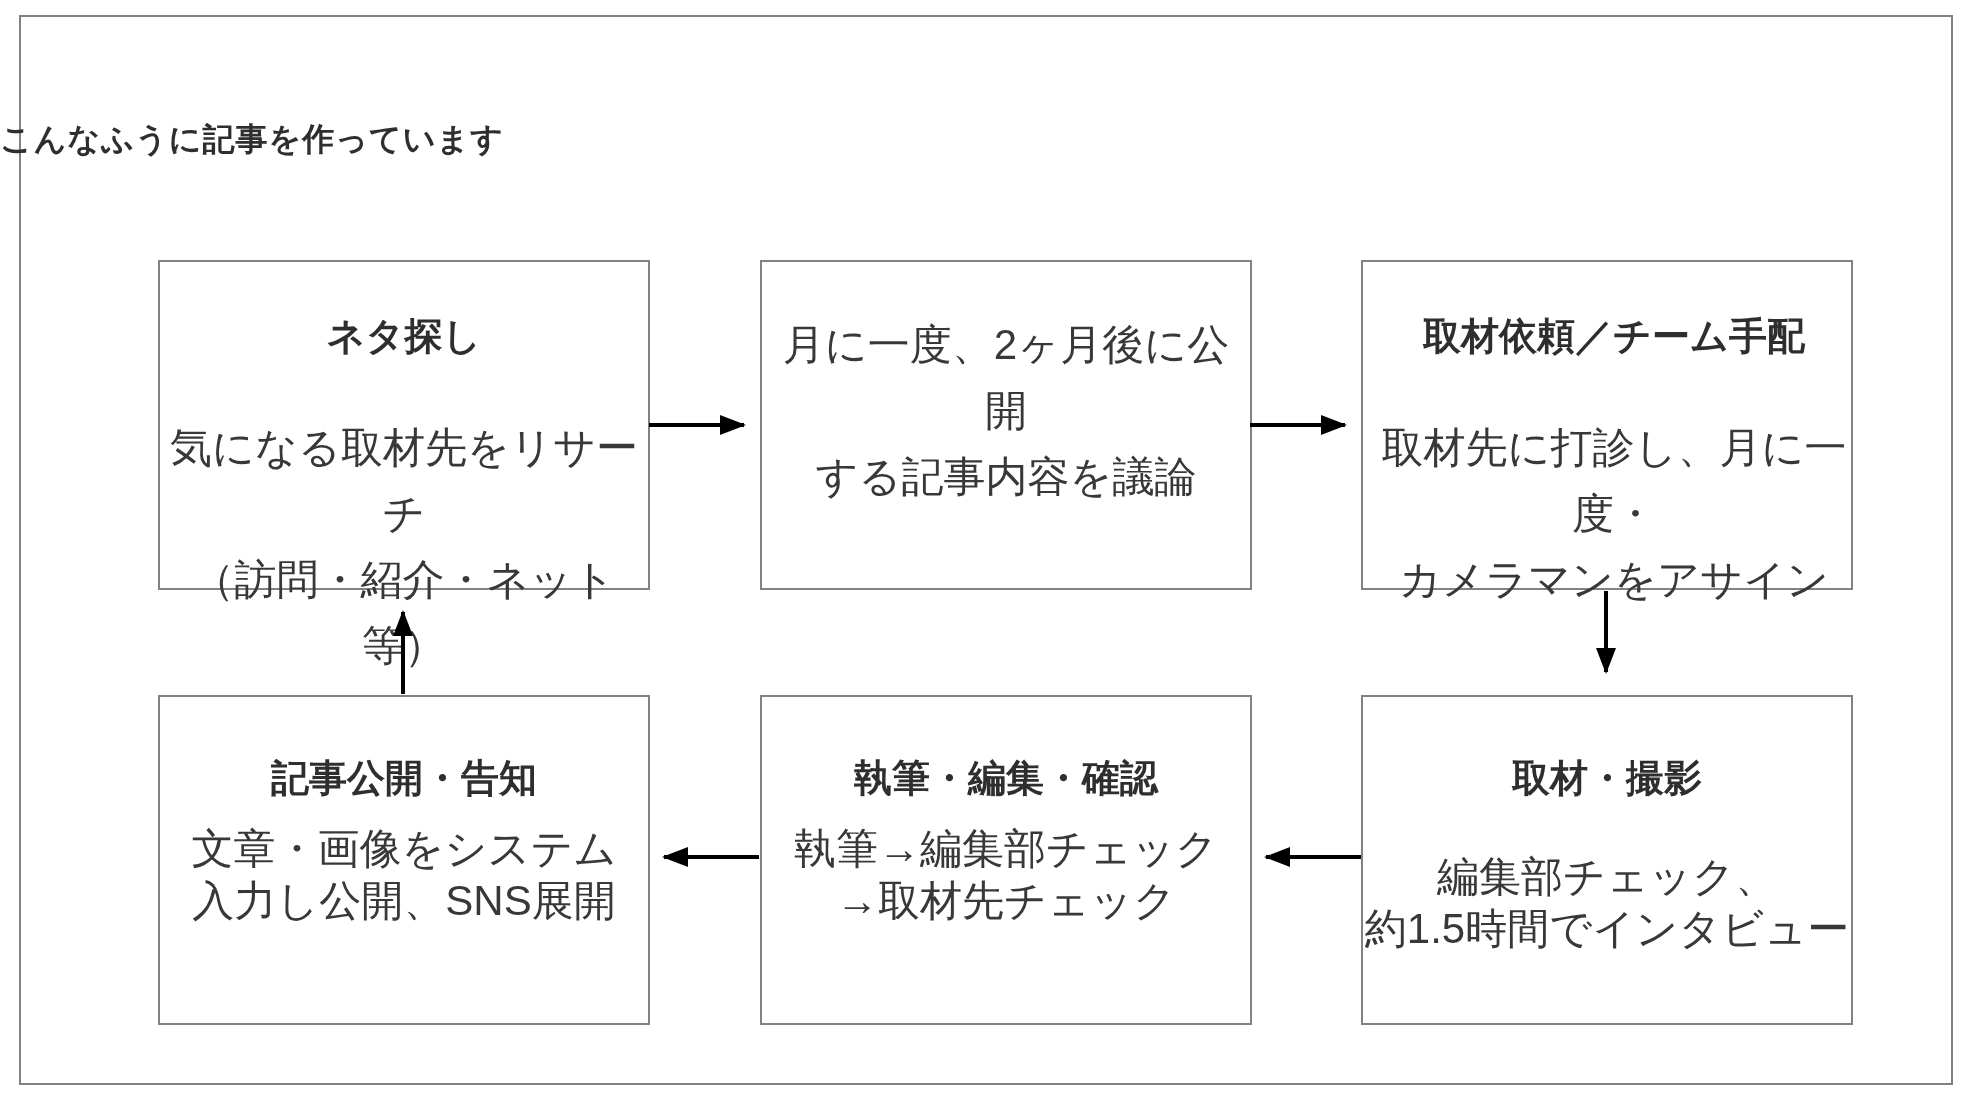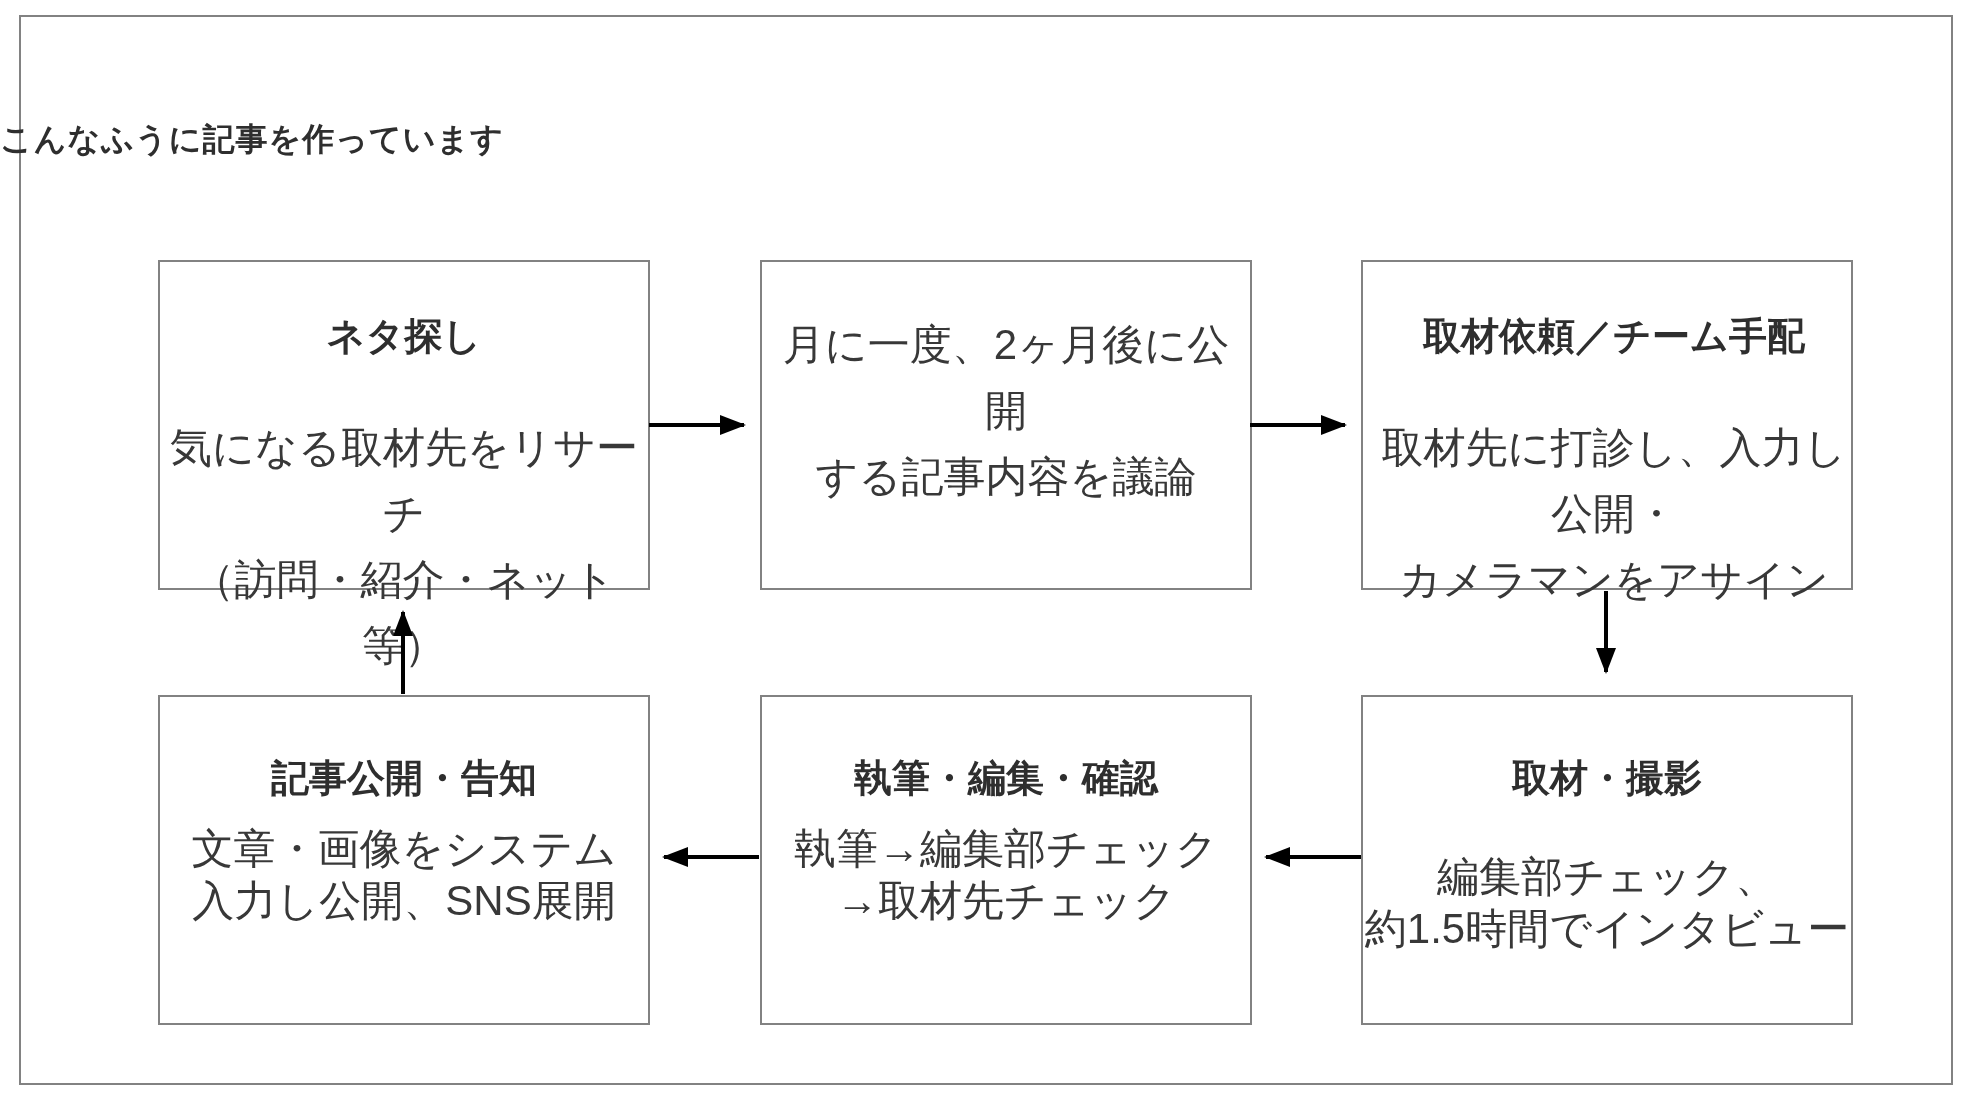--- a/index.html
+++ b/index.html
@@ -95,21 +95,21 @@
 （訪問・紹介・ネット等）</div>
   </div>
 
   <div class="step-box row-top pos-tm">
     <div class="box-body">月に一度、2ヶ月後に公開
 する記事内容を議論</div>
   </div>
 
   <div class="step-box row-top pos-tr">
     <div class="box-heading">取材依頼／チーム手配</div>
-    <div class="box-body">取材先に打診し、入力し公開・
+    <div class="box-body">取材先に打診し、月に一度・
 カメラマンをアサイン</div>
   </div>
 
   <div class="step-box row-bottom pos-bl">
     <div class="box-heading">記事公開・告知</div>
     <div class="box-body">文章・画像をシステム
 入力し公開、SNS展開</div>
   </div>
 
   <div class="step-box row-bottom pos-bm">

